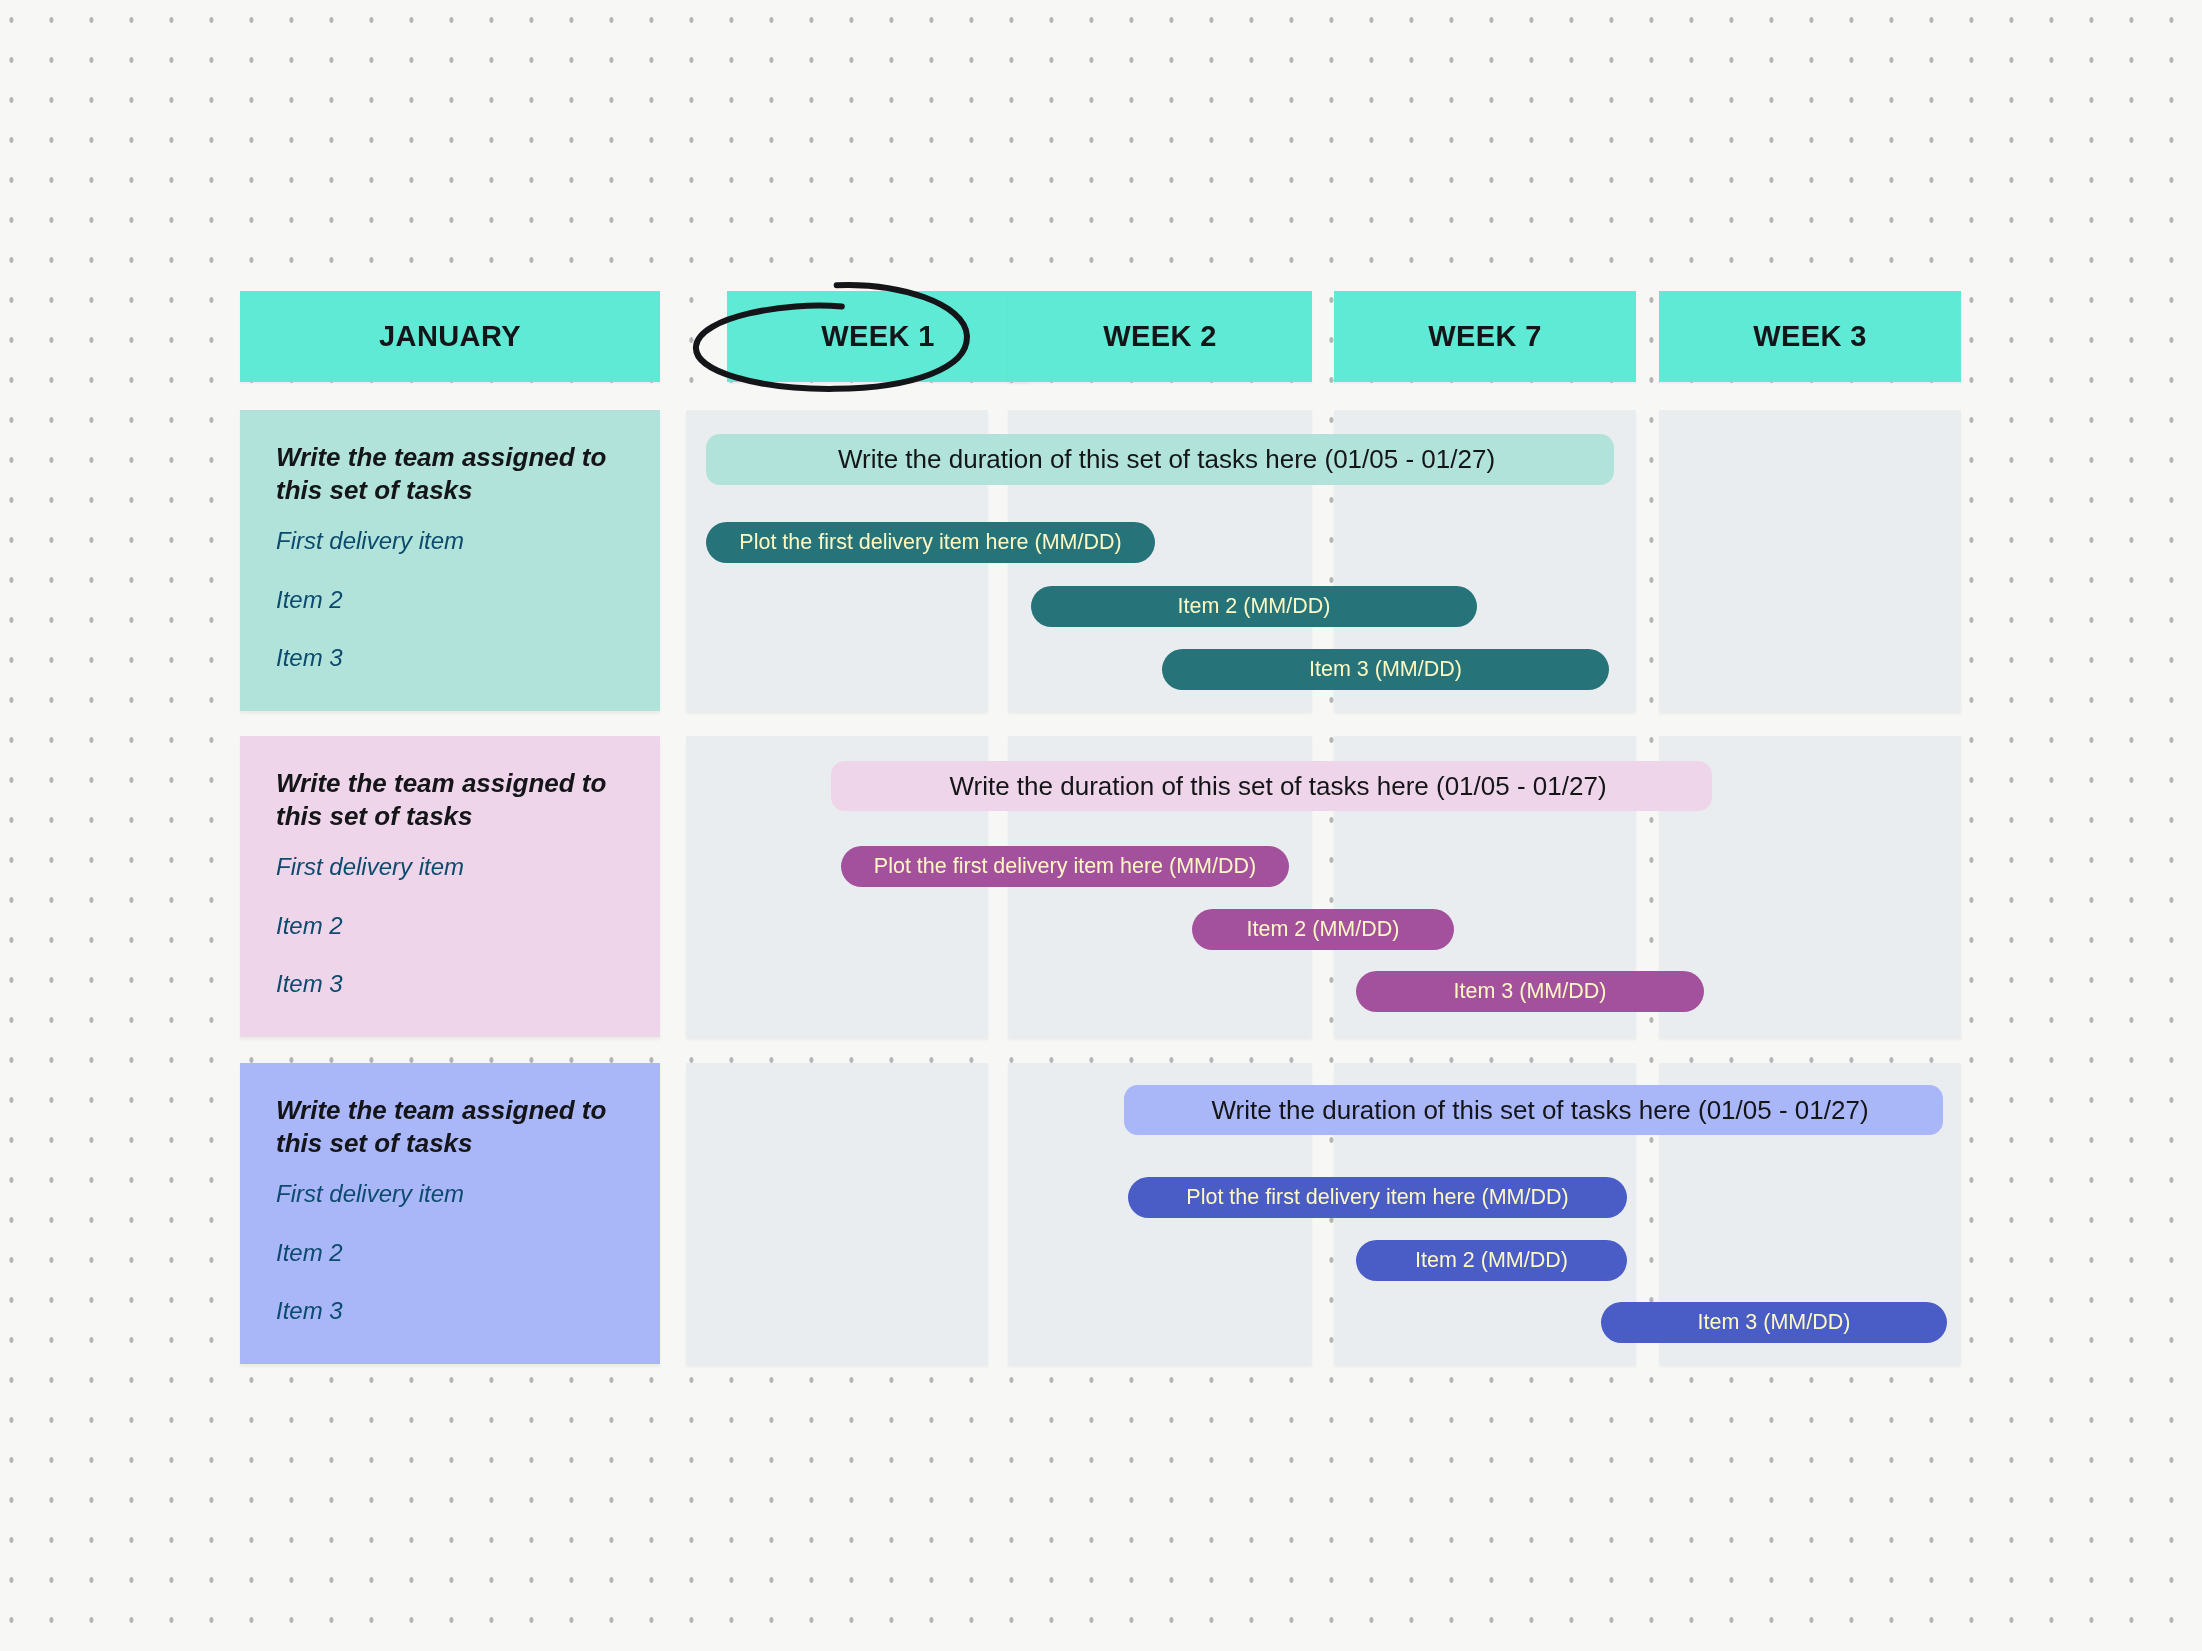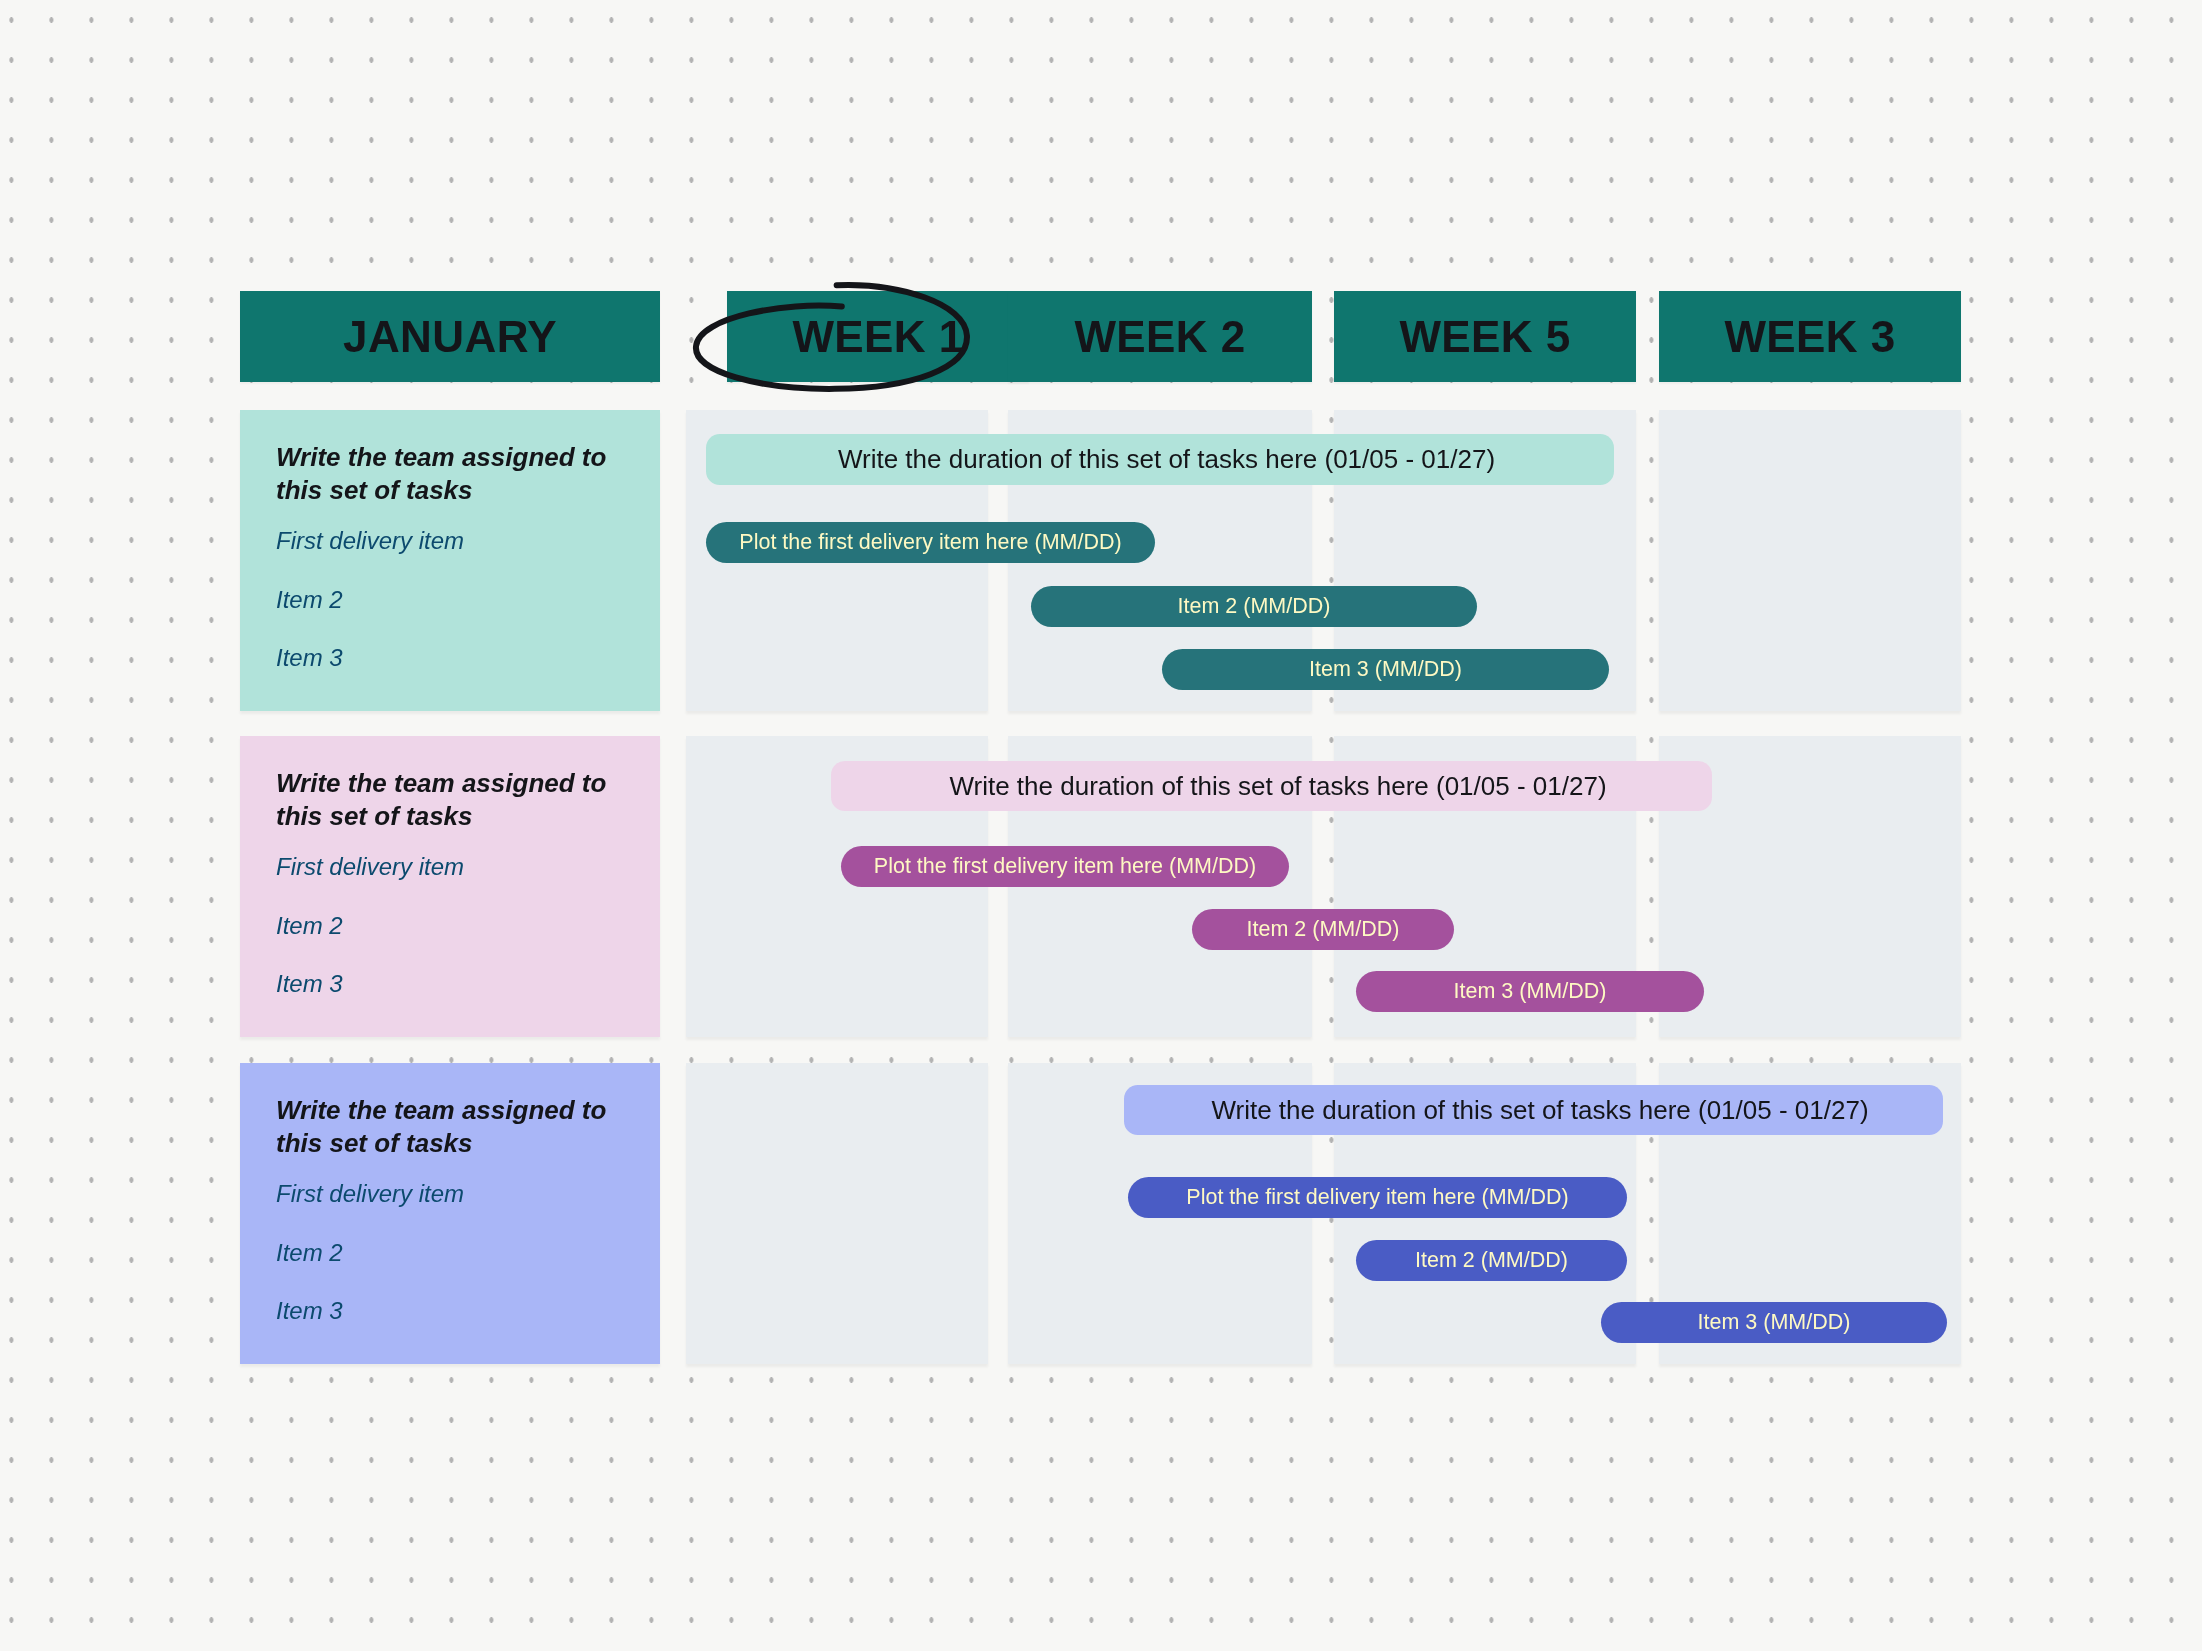--- a/index.html
+++ b/index.html
@@ -7,23 +7,23 @@
     width:2203px;height:1652px;overflow:hidden;position:relative;
     background-color:#f7f7f5;
     background-image:radial-gradient(ellipse 1.7px 3.4px at 20px 20px,#b3b3b3 98%,rgba(0,0,0,0) 100%);
     background-size:40px 40px;
     background-position:-8.6px 0;
     font-family:"Liberation Sans","DejaVu Sans",sans-serif;
     color:#141519;
   }
   #board{position:absolute;inset:0;}
   .hcell{
-    position:absolute;background:#0f766e;z-index:2;
+    position:absolute;background:#5eead4;z-index:2;
     display:flex;align-items:center;justify-content:center;
-    font-size:44px;font-weight:800;letter-spacing:0.4px;color:#141519;
+    font-size:29px;font-weight:800;letter-spacing:0.4px;color:#141519;
     box-shadow:0 1.7px 1.7px rgba(0,0,0,.04);
   }
   .cell{
     position:absolute;background:#e9edf0;z-index:1;
     box-shadow:0 2.6px 2.6px rgba(0,0,0,.05);
   }
   .card{
     position:absolute;z-index:2;box-shadow:0 2.6px 2.6px rgba(0,0,0,.05);font-style:italic;
   }
   .card-title{
@@ -56,21 +56,21 @@
   <svg class="scribble" viewBox="0 0 375 140">
     <path d="M 196 38
          C 130 32, 30 50, 26 84
          C 22 114, 100 135, 188 134
          C 278 133, 344 110, 342 72
          C 340 34, 262 10, 190 13"></path>
   </svg>
 <div class="hcell" style="left: 240px; top: 291px; width: 420px; height: 91px;">JANUARY</div>
     <div class="hcell" style="left: 686px; top: 291px; width: 302px; height: 91px; margin-left: 41px;">WEEK 1</div>
     <div class="hcell" style="left: 1008px; top: 291px; width: 304px; height: 91px;">WEEK 2</div>
-    <div class="hcell" style="left: 1334px; top: 291px; width: 302px; height: 91px;">WEEK 5</div>
+    <div class="hcell" style="left: 1334px; top: 291px; width: 302px; height: 91px;">WEEK 7</div>
     <div class="hcell" style="left: 1659px; top: 291px; width: 302px; height: 91px;">WEEK 3</div>
     <div class="cell" style="left: 686px; top: 410px; width: 302px; height: 301px;"></div>
     <div class="cell" style="left: 1008px; top: 410px; width: 304px; height: 301px;"></div>
     <div class="cell" style="left: 1334px; top: 410px; width: 302px; height: 301px;"></div>
     <div class="cell" style="left: 1659px; top: 410px; width: 302px; height: 301px;"></div>
     <div class="card" style="left: 240px; top: 410px; width: 420px; height: 301px; background: rgb(177, 227, 218);">
       <div class="card-title">Write the team assigned to this set of tasks</div>
       <div class="card-item" style="top: 117px;">First delivery item</div>
       <div class="card-item" style="top: 176px;">Item 2</div>
       <div class="card-item" style="top: 234px;">Item 3</div>

